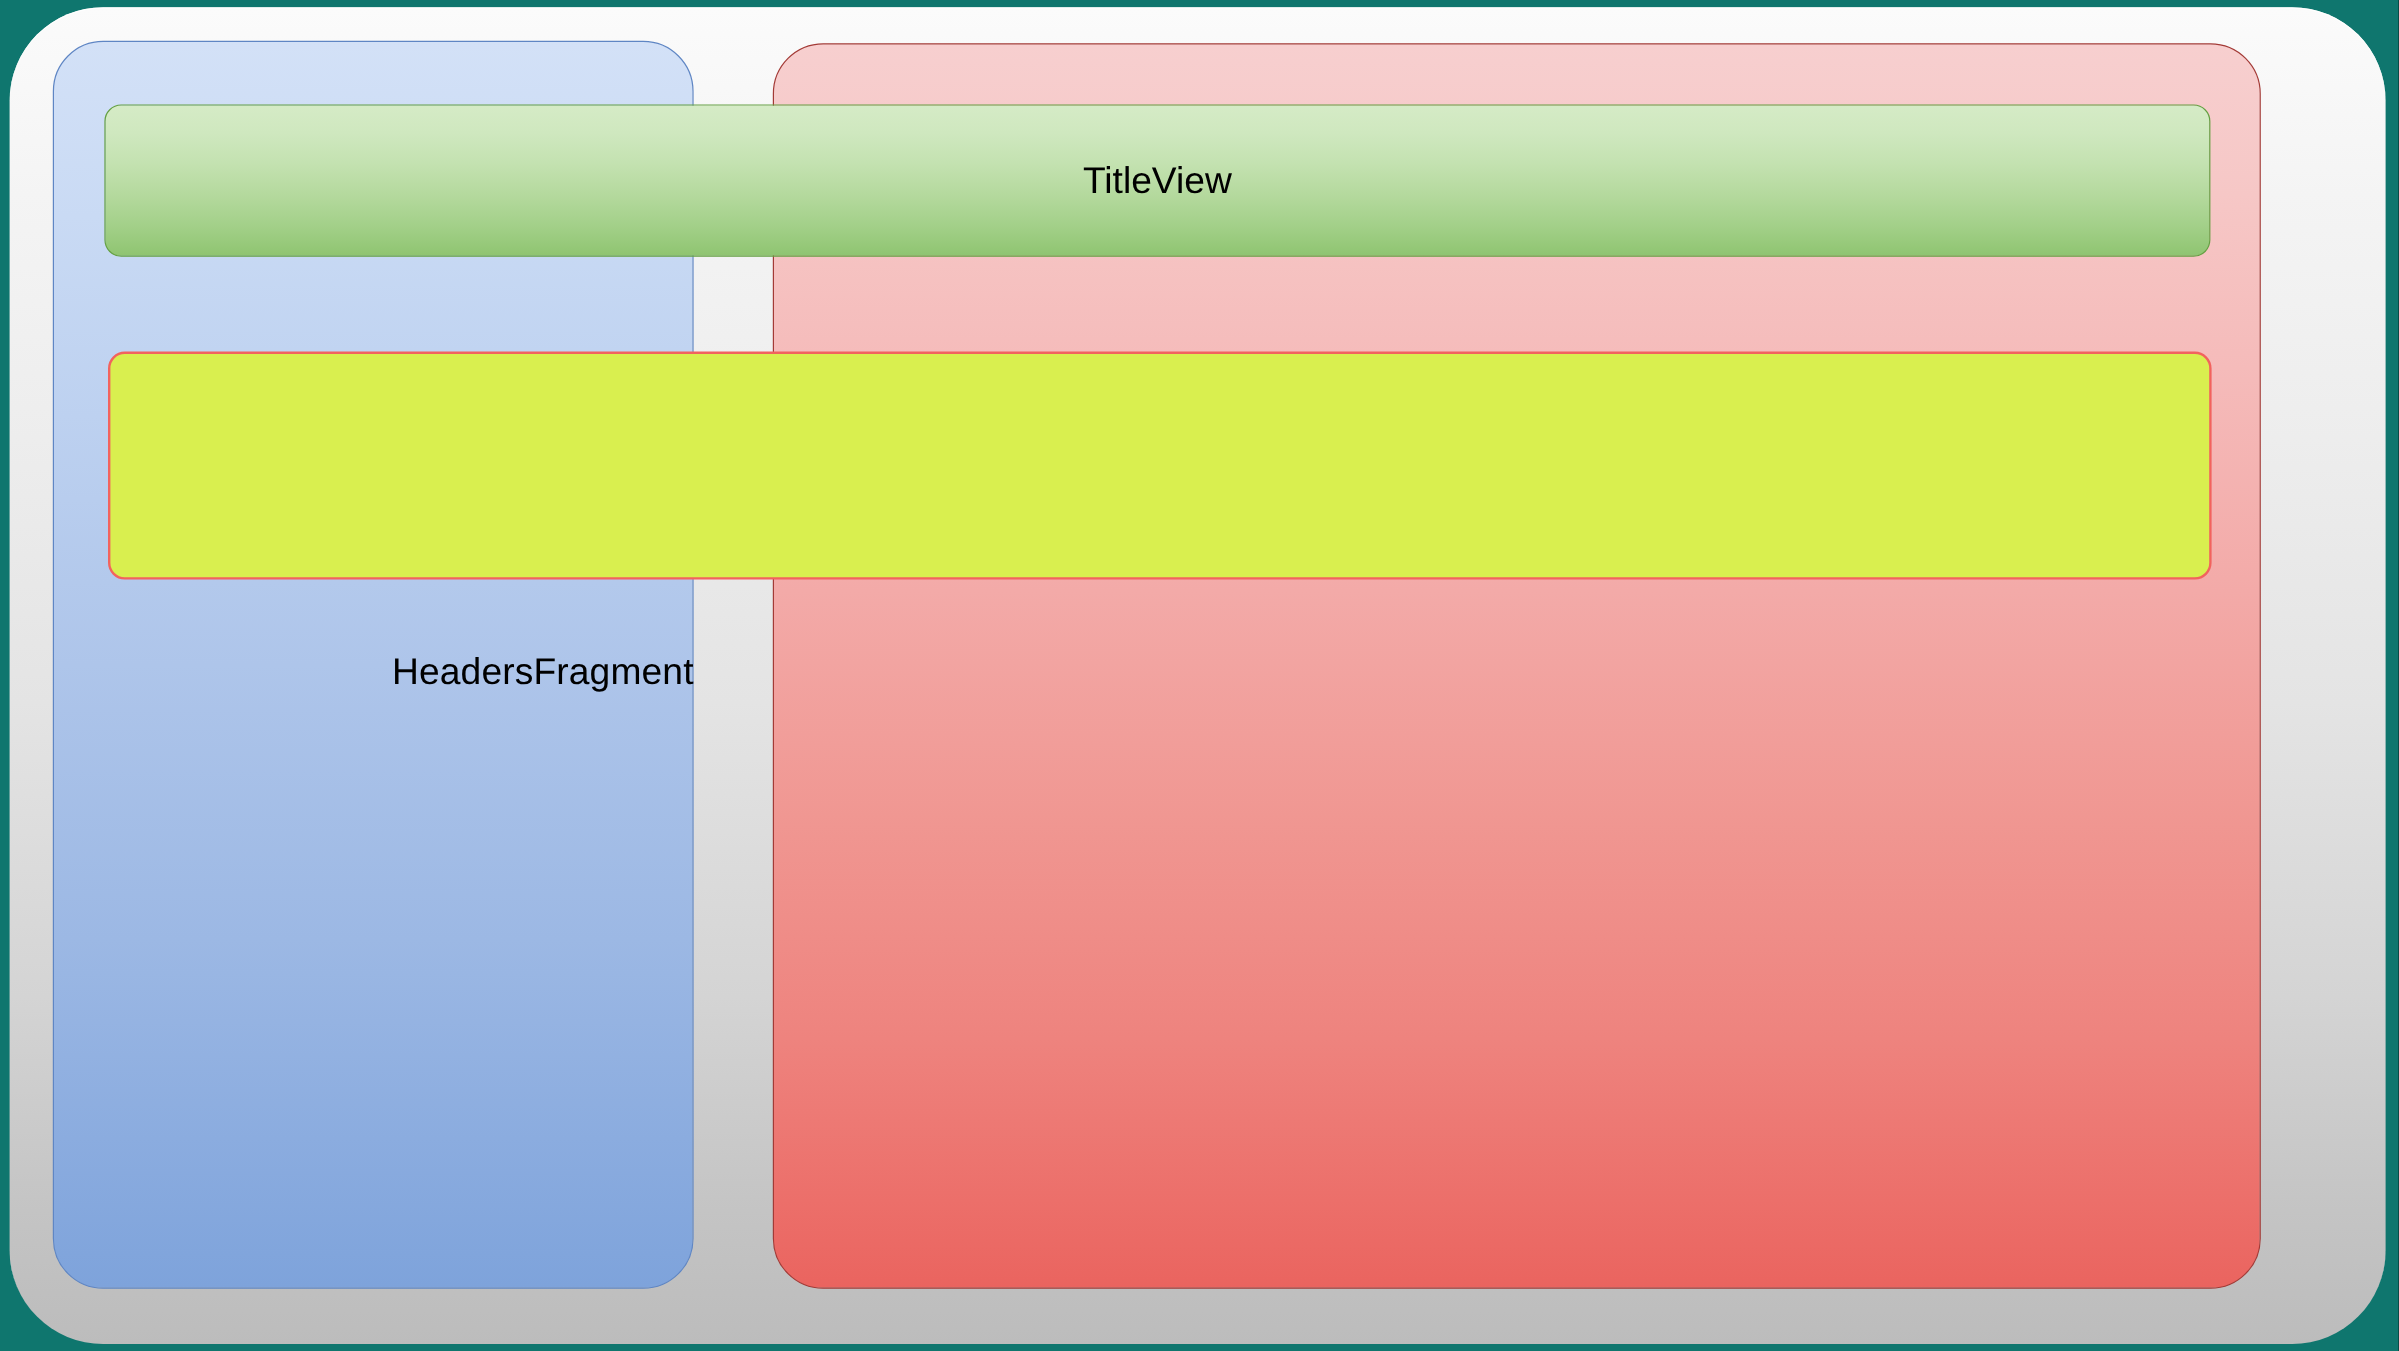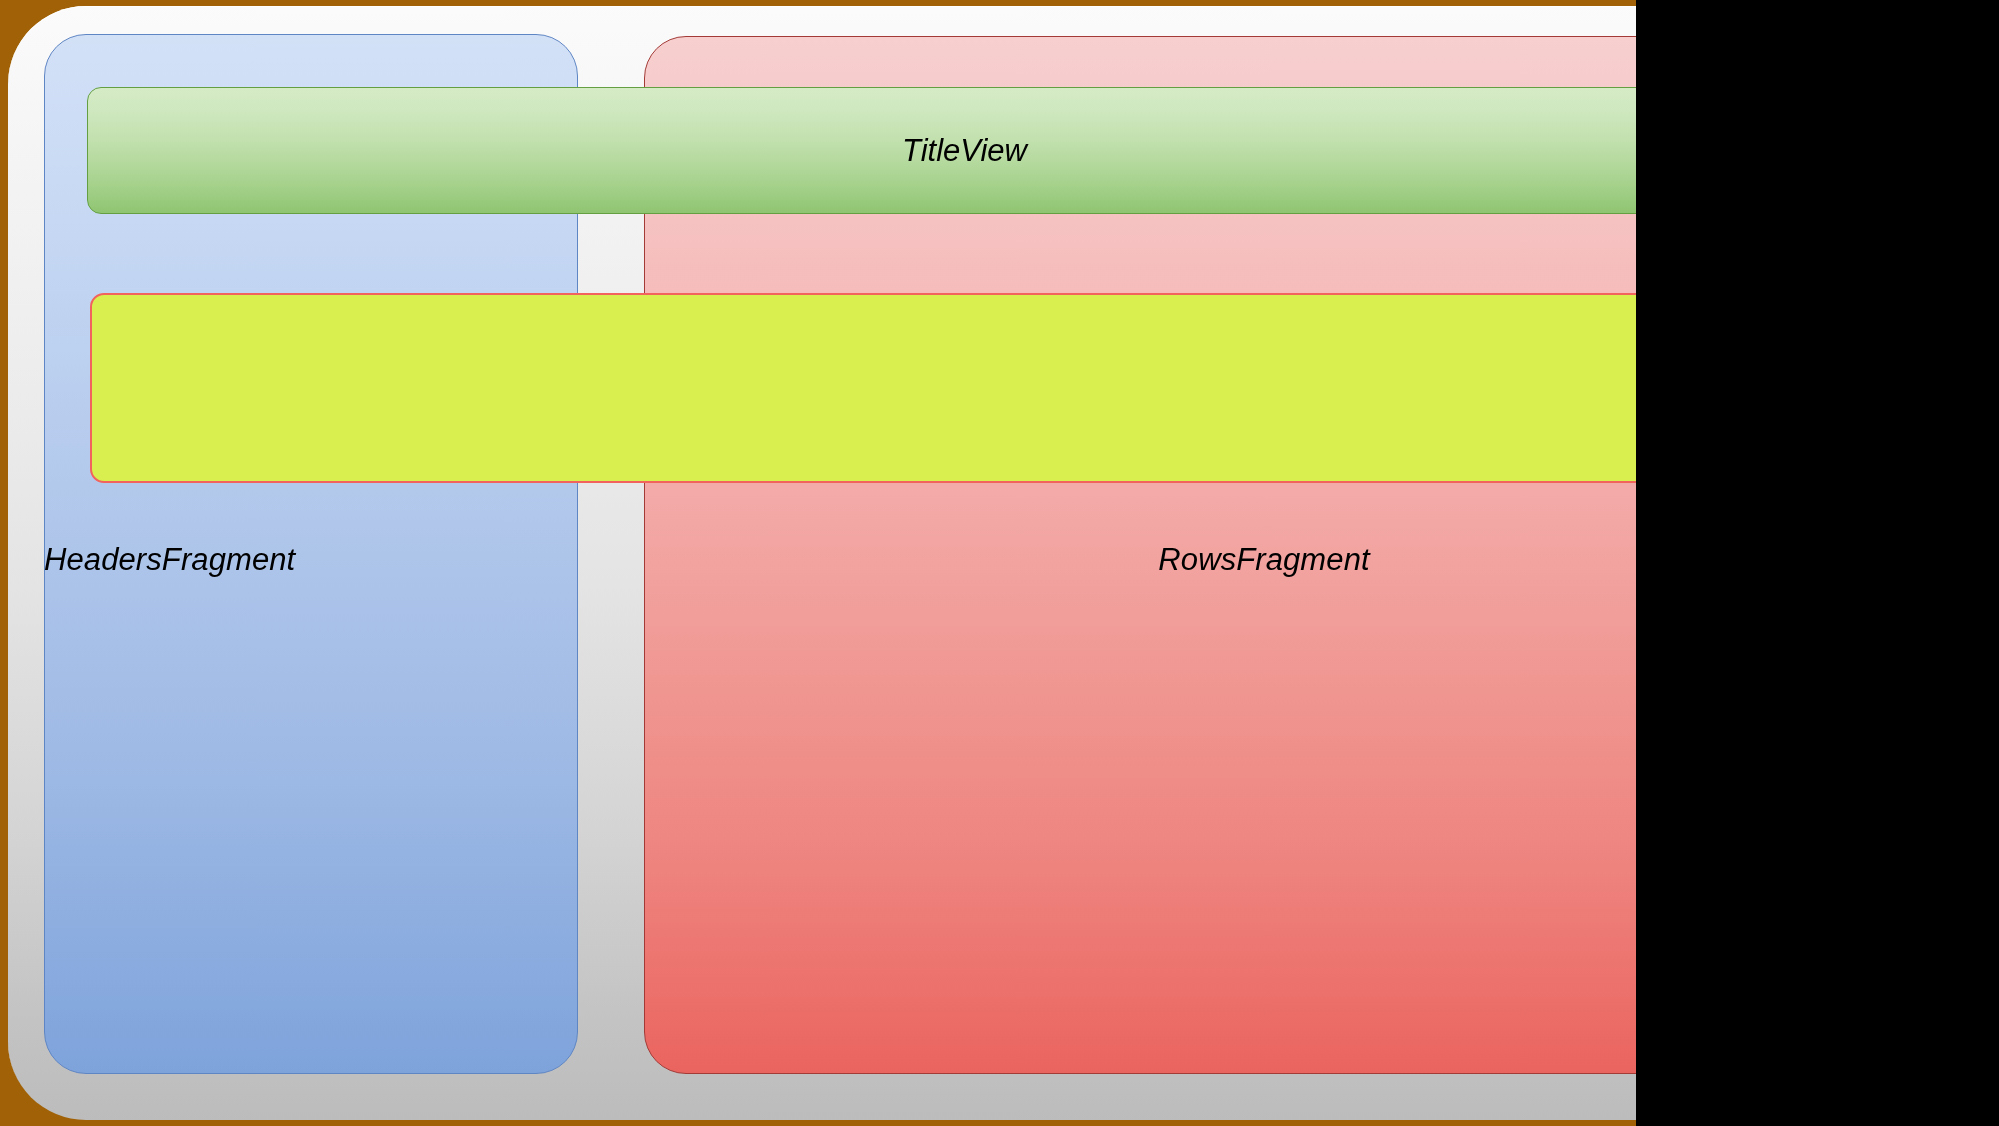--- a/index.html
+++ b/index.html
@@ -8,25 +8,24 @@
     padding: 0;
     background: #000000;
   }
   body {
     font-family: "Liberation Sans", sans-serif;
   }
 
   
   #canvas {
     position: relative;
-    width: 1636px;
+    width: 1999px;
     height: 1126px;
-    background: #a16207;
+    background: #0f766e;
     overflow: hidden;
-    font-style: italic;
   }
 
   
   .outer-frame {
     position: absolute;
     left: 8px;
     top: 6px;
     width: 1980px;
     height: 1114px;
     border-radius: 78px;
@@ -87,21 +86,21 @@
     position: absolute;
     font-size: 31px;
     color: #000000;
     white-space: nowrap;
     letter-spacing: 0.1px;
   }
   .label-headers {
     left: 44px;
     top: 542px;
     width: 534px;
-    text-align: left;
+    text-align: right;
   }
   .label-rows {
     left: 644px;
     top: 542px;
     width: 1240px;
     text-align: center;
   }
 
   
   .title-view {
@@ -182,15 +181,14 @@
     <span class="title-view-text">TitleView</span>
   </div>
 
   <div class="row-box"></div>
 
 
 
 
   <div class="fragment-label label-headers">HeadersFragment</div>
 
-  <div class="fragment-label label-rows">RowsFragment</div>
 
 </div>
 
 </body></html>

